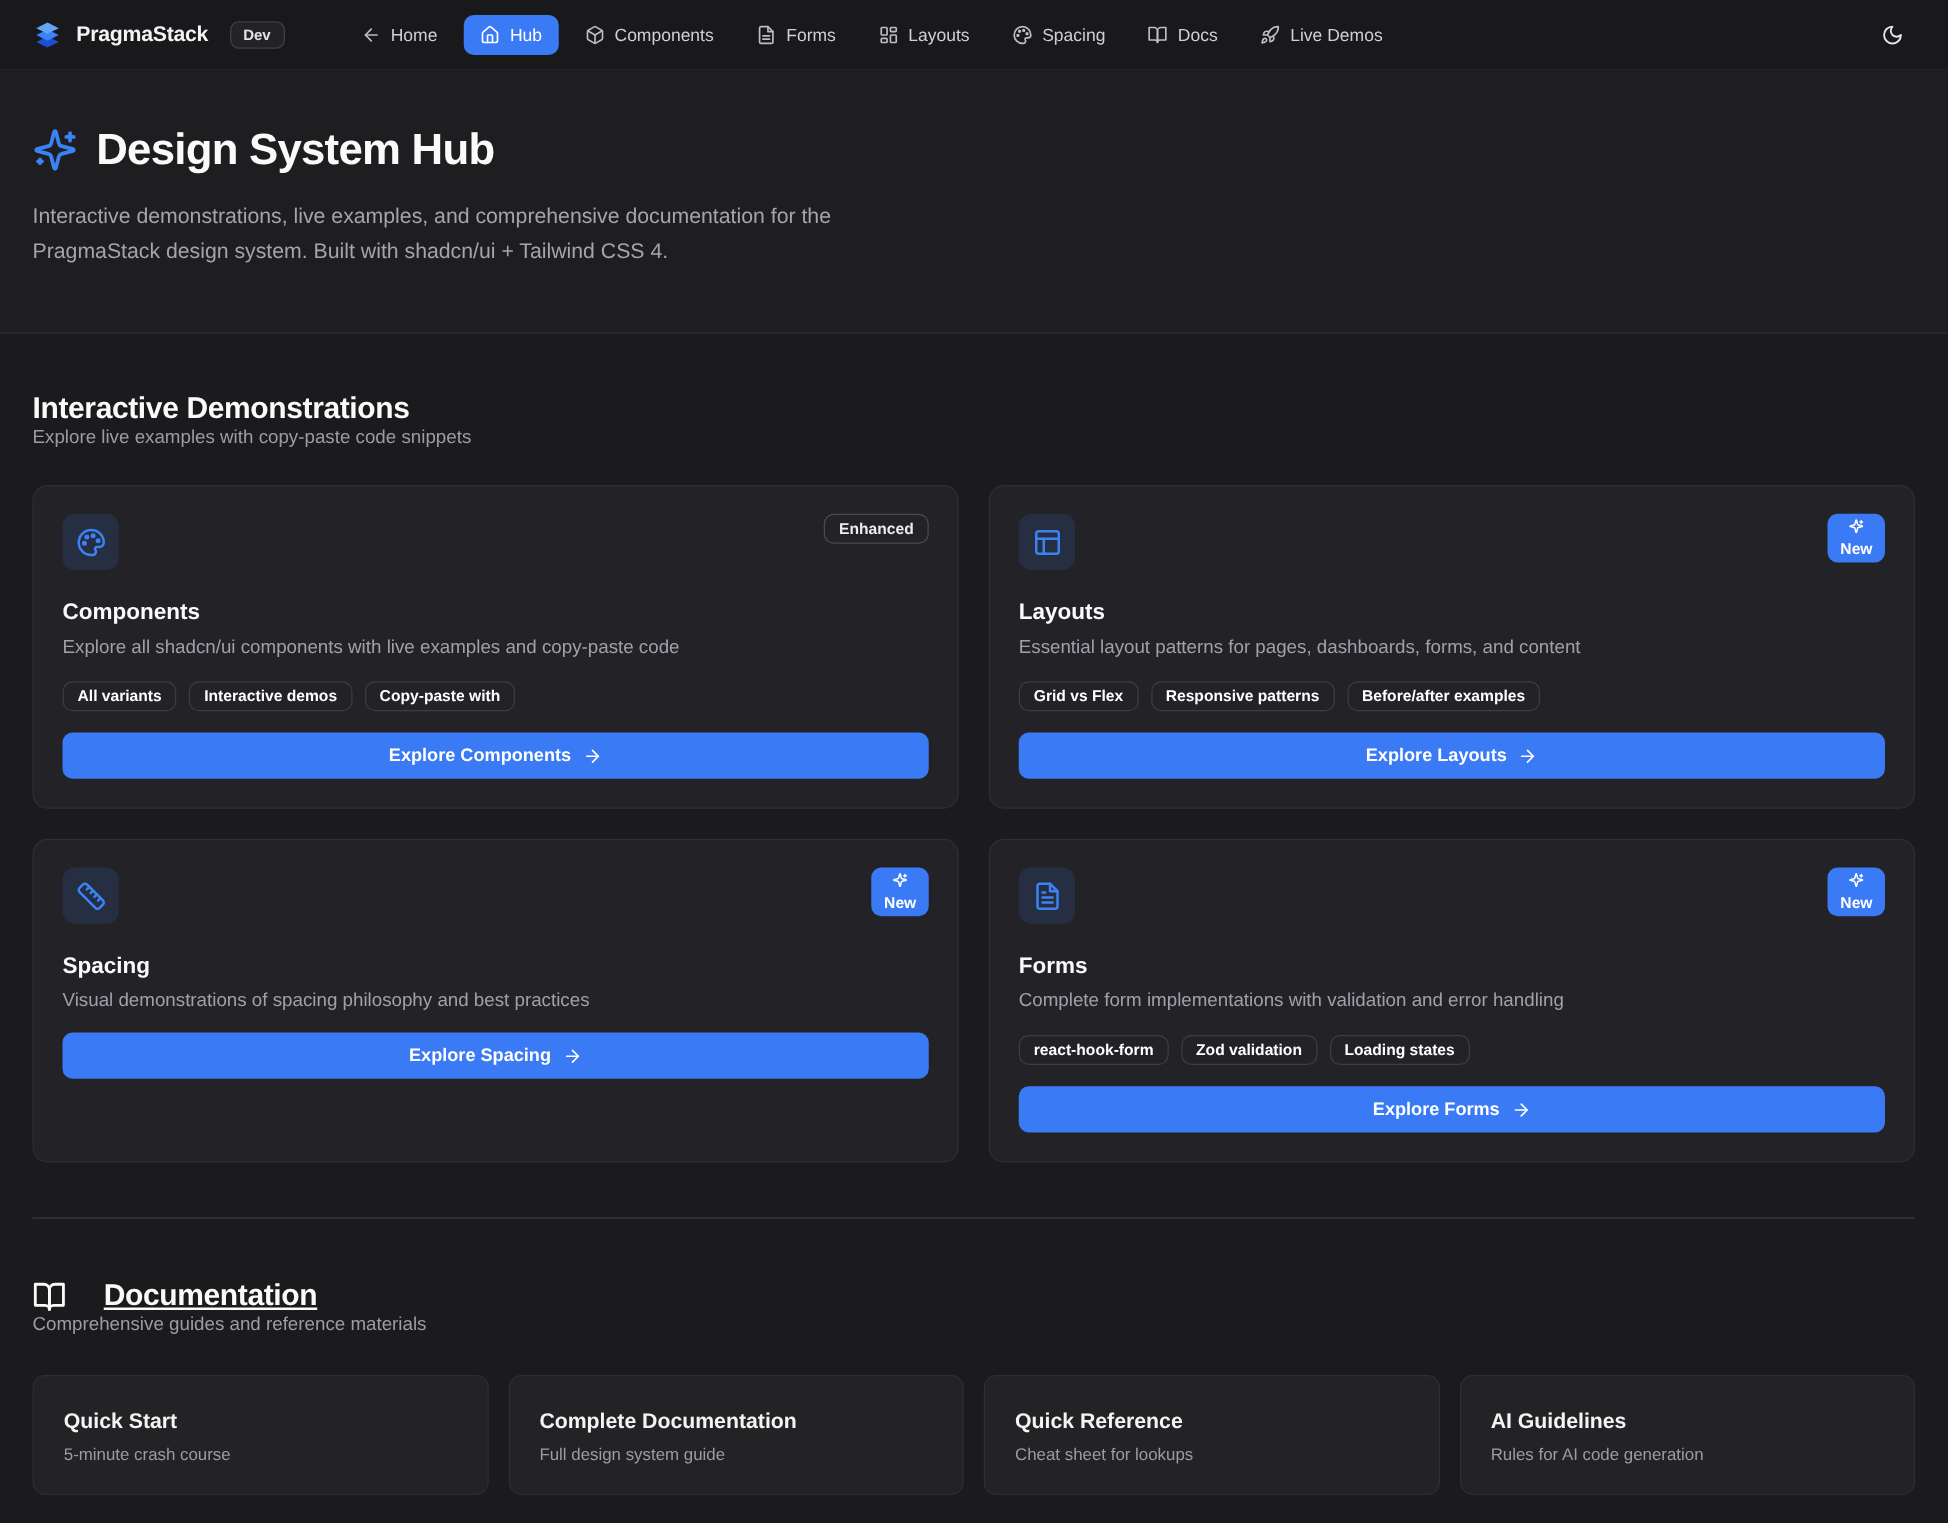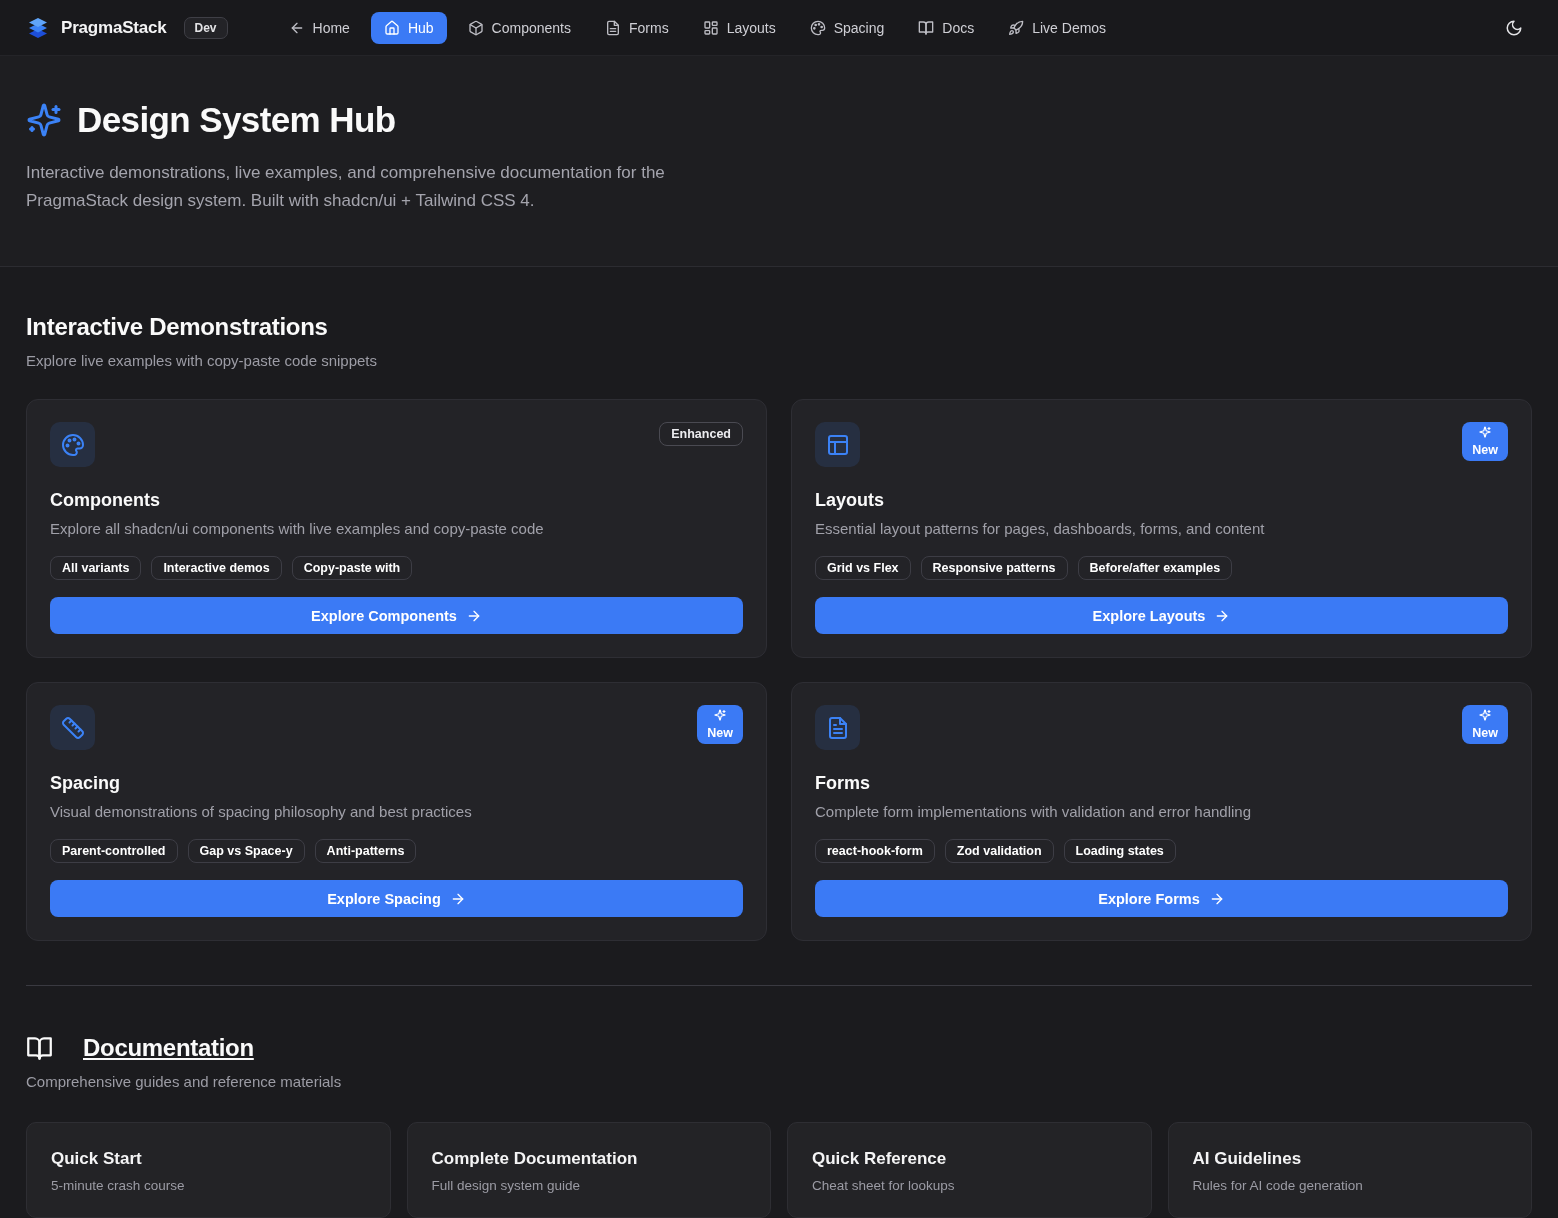--- a/index.html
+++ b/index.html
@@ -70,21 +70,21 @@
     font-size: 17px;
     line-height: 1.62;
     color: #a4a4ad;
     max-width: 740px;
   }
 
   
   .main { padding: 0 26px; }
   .section-heading { font-size: 24px; font-weight: 700; letter-spacing: -0.3px; color: #fafafa; }
   .demos-heading { padding-top: 46px; }
-  .section-sub { margin-top: 11px; font-size: 15px; color: #9c9ca5; }
+  .section-sub { font-size: 15px; color: #9c9ca5; }
 
   .demo-grid {
     display: grid;
     grid-template-columns: 1fr 1fr;
     gap: 24px;
     margin-top: 30px;
   }
   .demo-card {
     background: #232327;
     border: 1px solid #2e2e34;
@@ -384,25 +384,20 @@
                 <path d="M9.937 15.5A2 2 0 0 0 8.5 14.063l-6.135-1.582a.5.5 0 0 1 0-.962L8.5 9.936A2 2 0 0 0 9.937 8.5l1.582-6.135a.5.5 0 0 1 .963 0L14.063 8.5A2 2 0 0 0 15.5 9.937l6.135 1.581a.5.5 0 0 1 0 .964L15.5 14.063a2 2 0 0 0-1.437 1.437l-1.582 6.135a.5.5 0 0 1-.963 0z"></path>
                 <path d="M20 3v4"></path>
                 <path d="M22 5h-4"></path>
               </svg>
           </span>
           <span>New</span>
         </span>
       </div>
       <h3 class="card-title">Spacing</h3>
       <p class="card-desc">Visual demonstrations of spacing philosophy and best practices</p>
-      <div class="tag-row">
-        <span class="tag">Parent-controlled</span>
-        <span class="tag">Gap vs Space-y</span>
-        <span class="tag">Anti-patterns</span>
-      </div>
       <button class="cta">
         <span>Explore Spacing</span>
         <span>
           <svg width="16" height="16" viewBox="0 0 24 24" fill="none" stroke="currentColor" stroke-width="2" stroke-linecap="round" stroke-linejoin="round">
               <path d="M5 12h14"></path>
               <path d="m12 5 7 7-7 7"></path>
             </svg>
         </span>
       </button>
     </div>

